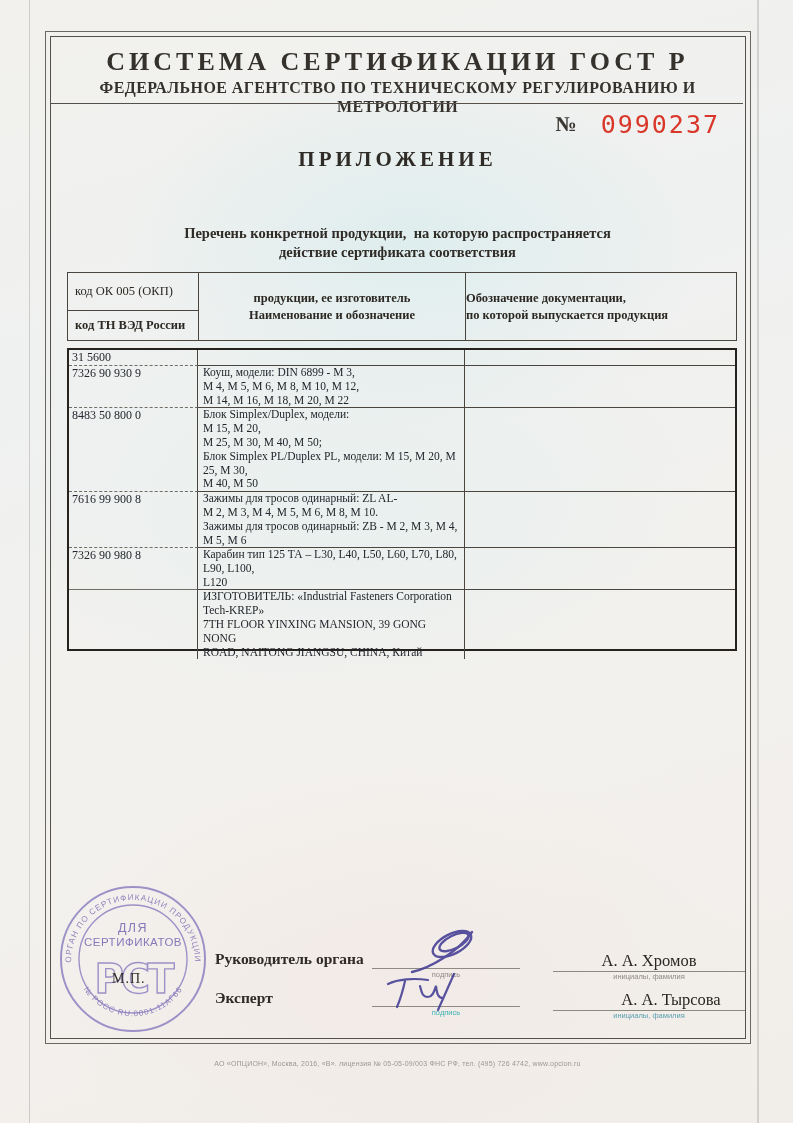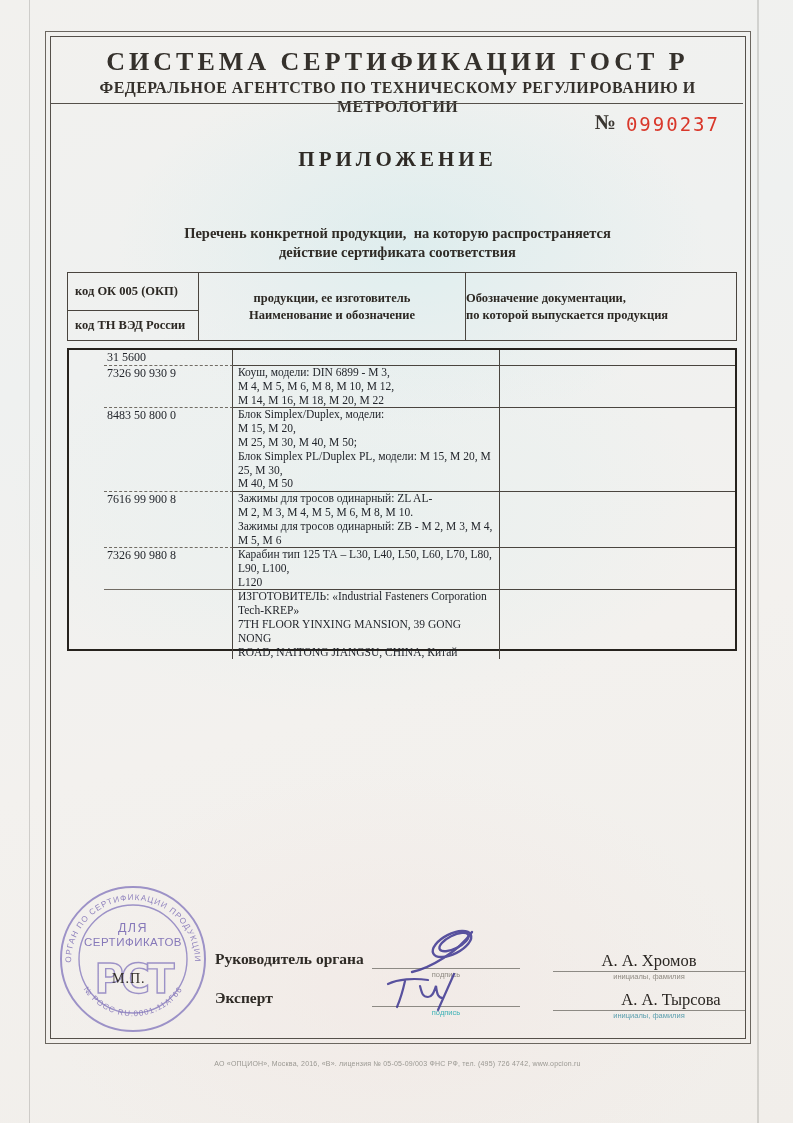--- a/index.html
+++ b/index.html
@@ -18,46 +18,46 @@
   .frame::after{content:"";position:absolute;left:4px;top:4px;right:4px;bottom:4px;border:1.5px solid #55504a;pointer-events:none;}
 
   .head-title{position:absolute;left:45px;top:47px;width:705px;text-align:center;
     font-size:26px;font-weight:bold;letter-spacing:4px;color:#35312c;}
   .head-sub{position:absolute;left:45px;top:79px;width:705px;text-align:center;
     font-size:16px;font-weight:bold;letter-spacing:0.4px;color:#35312c;transform:scaleY(1.05);}
   .head-rule{position:absolute;left:51px;top:103px;width:692px;border-top:1.5px solid #55504a;}
 
   .docnum{position:absolute;left:45px;top:110px;width:675px;text-align:right;}
   .num-sign{font-size:21px;font-weight:bold;color:#3a3631;vertical-align:2px;}
-  .num-val{font-family:"DejaVu Sans Mono", monospace;font-size:19px;color:#d9372a;letter-spacing:2px;margin-left:6px;}
+  .num-val{font-family:"DejaVu Sans Mono", monospace;font-size:25px;color:#d9372a;letter-spacing:2px;margin-left:20px;}
 
   .app-title{position:absolute;left:45px;top:147px;width:705px;text-align:center;
     font-size:21px;font-weight:bold;letter-spacing:4px;color:#2f2b26;}
   .cert-line{position:absolute;left:45px;top:188px;width:705px;text-align:center;font-size:15.5px;font-weight:bold;color:#2f2b26;}
   .cert-num{border-bottom:1px solid #6b665f;padding:0 14px 1px 14px;margin-left:10px;font-weight:bold;}
   .desc{position:absolute;left:45px;top:224px;width:705px;text-align:center;
     font-size:14.5px;font-weight:bold;line-height:19px;color:#2f2b26;}
   .desc div{white-space:pre;}
 
   
   .thead{position:absolute;left:67px;top:272px;width:670px;height:69px;border:1px solid #4a453f;
     display:grid;grid-template-columns:131px 267px 1fr;box-sizing:border-box;background:rgba(255,255,255,0.06);}
   .th-col1{border-right:1px solid #4a453f;display:flex;flex-direction:column;}
   .th-c1top{height:38px;box-sizing:border-box;border-bottom:1px solid #4a453f;display:flex;align-items:center;padding-left:7px;
-    font-size:12.5px;font-weight:bold;color:#2c2823;}
+    font-size:12.5px;font-weight:normal;color:#2c2823;}
   .th-c1bot{flex:1;display:flex;align-items:center;padding-left:7px;font-size:12.5px;font-weight:bold;color:#2c2823;}
   .th-col2{border-right:1px solid #4a453f;display:flex;flex-direction:column;justify-content:center;text-align:center;
     font-size:12.5px;font-weight:bold;line-height:17px;color:#2c2823;}
   .th-col3{display:flex;flex-direction:column;justify-content:center;text-align:left;
     font-size:12.5px;font-weight:bold;line-height:17px;color:#2c2823;}
 
   
   .tbody{position:absolute;left:67px;top:348px;width:670px;height:303px;border:2px solid #26221d;
     box-sizing:border-box;display:flex;flex-direction:column;background:rgba(255,255,255,0.05);}
-  .trow{display:grid;grid-template-columns:129px 267px 1fr;box-sizing:border-box;margin-left:35px;}
+  .trow{display:grid;grid-template-columns:129px 267px 1fr;box-sizing:border-box;}
   .r0{height:15px;} .r1{height:43px;} .r2{height:85px;} .r3{height:57px;} .r4{height:42px;} .r5{flex:1;}
   .cell{box-sizing:border-box;overflow:hidden;}
   .c1{border-right:1px solid #4a453f;padding:0 3px;font-size:12px;color:#23262c;}
   .c2{border-right:1px solid #4a453f;padding:0 5px;font-size:11.5px;line-height:13.8px;white-space:pre-line;color:#23262c;}
   .c3{padding:0 4px;font-size:11.5px;}
   .trow + .trow .cell{border-top:1px solid #4a453f;}
   .trow + .trow .c1{border-top:1px dashed #716c64;}
   .r5 .c1{border-top-style:solid !important;}
 
   

